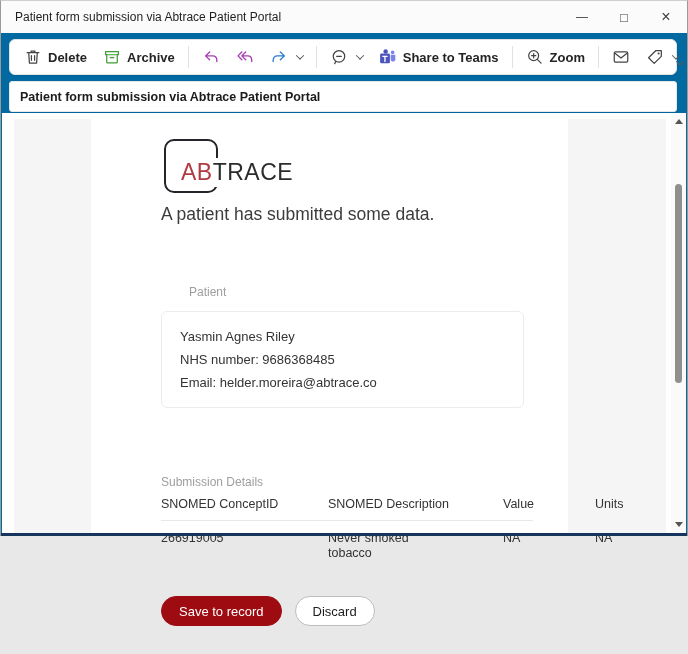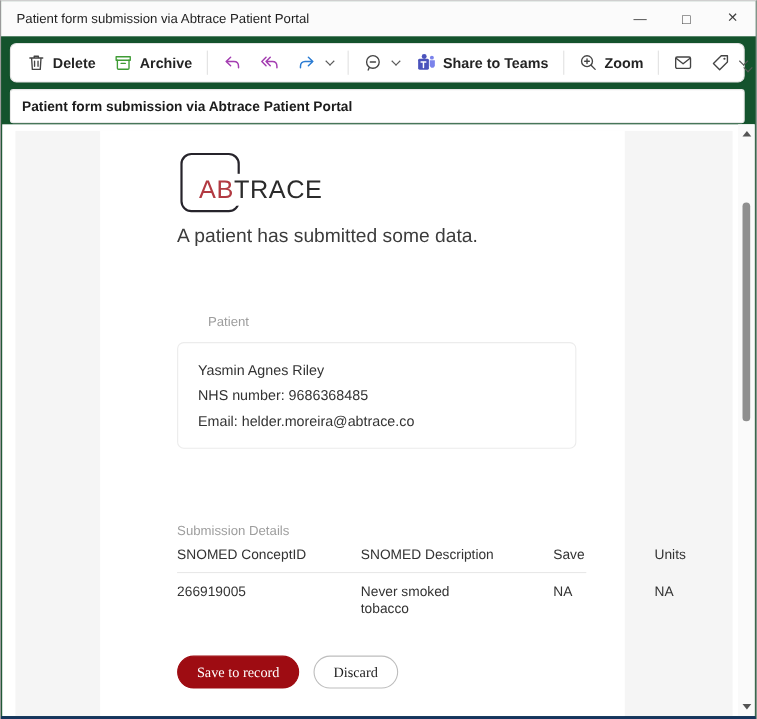--- a/index.html
+++ b/index.html
@@ -2,22 +2,22 @@
 <html><head>
 <meta charset="utf-8">
 <style>
   html,body{margin:0;padding:0;}
   body{
     width:688px;height:654px;overflow:hidden;
     font-family:"Liberation Sans","DejaVu Sans",sans-serif;
     background:#e8e8e8;
   }
   .window{
-    position:relative;width:688px;height:654px;box-sizing:border-box;
-    background:#14532d;
+    position:relative;width:688px;height:536px;box-sizing:border-box;
+    background:#0369a1;
     border-left:1px solid #9a9a9a;border-right:1px solid #9a9a9a;border-top:1px solid #cfcfcf;
   }
   
   .titlebar{
     position:absolute;top:0;left:0;right:0;height:32px;background:#fbfbfb;
     display:flex;align-items:center;
   }
   .titlebar .title{font-size:12px;color:#1f1f1f;padding-left:14px;}
   .win-controls{margin-left:auto;display:flex;height:32px;}
   .wc{width:42px;height:32px;display:flex;align-items:center;justify-content:center;
@@ -74,21 +74,21 @@
     padding:13px 18px;font-size:13px;color:#333333;line-height:23px;
   }
   
   .sub-table{position:absolute;left:70px;top:378px;width:372px;font-size:12.5px;color:#333;}
   .trow{display:grid;grid-template-columns:130px 138px 55px 1fr;column-gap:0;gap:37px;}
   .thead{padding-bottom:9px;border-bottom:1px solid #e8e8e8;}
   .tdata{padding-top:10px;line-height:15px;}
   .td-desc{max-width:100px;}
   
   .btn-row{position:absolute;left:70px;top:477px;display:flex;gap:13px;align-items:center;}
-  .btn{height:30px;padding:0 17px;border-radius:16px;font-family:Liberation Serif, serif;font-size:13px;cursor:pointer;}
+  .btn{height:30px;padding:0 17px;border-radius:16px;font-family:Liberation Sans, sans-serif;font-size:13px;cursor:pointer;}
   .btn-save{background:#9e0c12;border:1px solid #9e0c12;color:#ffffff;}
   .btn-discard{background:#ffffff;border:1px solid #bdbdbd;color:#1c1c1c;}
   
   .scrollbar{position:absolute;top:112px;bottom:3px;right:1px;width:15px;background:#fafafa;}
   .sb-up,.sb-down{position:absolute;left:4px;width:0;height:0;border-left:4px solid transparent;
     border-right:4px solid transparent;}
   .sb-up{top:6px;border-bottom:5px solid #555;}
   .sb-down{bottom:6px;border-top:5px solid #555;}
   .sb-thumb{position:absolute;left:4px;top:71px;width:7px;height:199px;background:#8f8f8f;border-radius:4px;}
   
@@ -234,21 +234,21 @@
           <div>Yasmin Agnes Riley</div>
           <div>NHS number: 9686368485</div>
           <div>Email: helder.moreira@abtrace.co</div>
         </div>
 
         <div class="sec-label lbl-submission">Submission Details</div>
         <div class="sub-table">
           <div class="trow thead">
             <span>SNOMED ConceptID</span>
             <span>SNOMED Description</span>
-            <span>Save</span>
+            <span>Value</span>
             <span>Units</span>
           </div>
           <div class="trow tdata">
             <span>266919005</span>
             <span class="td-desc">Never smoked tobacco</span>
             <span>NA</span>
             <span>NA</span>
           </div>
         </div>
 

